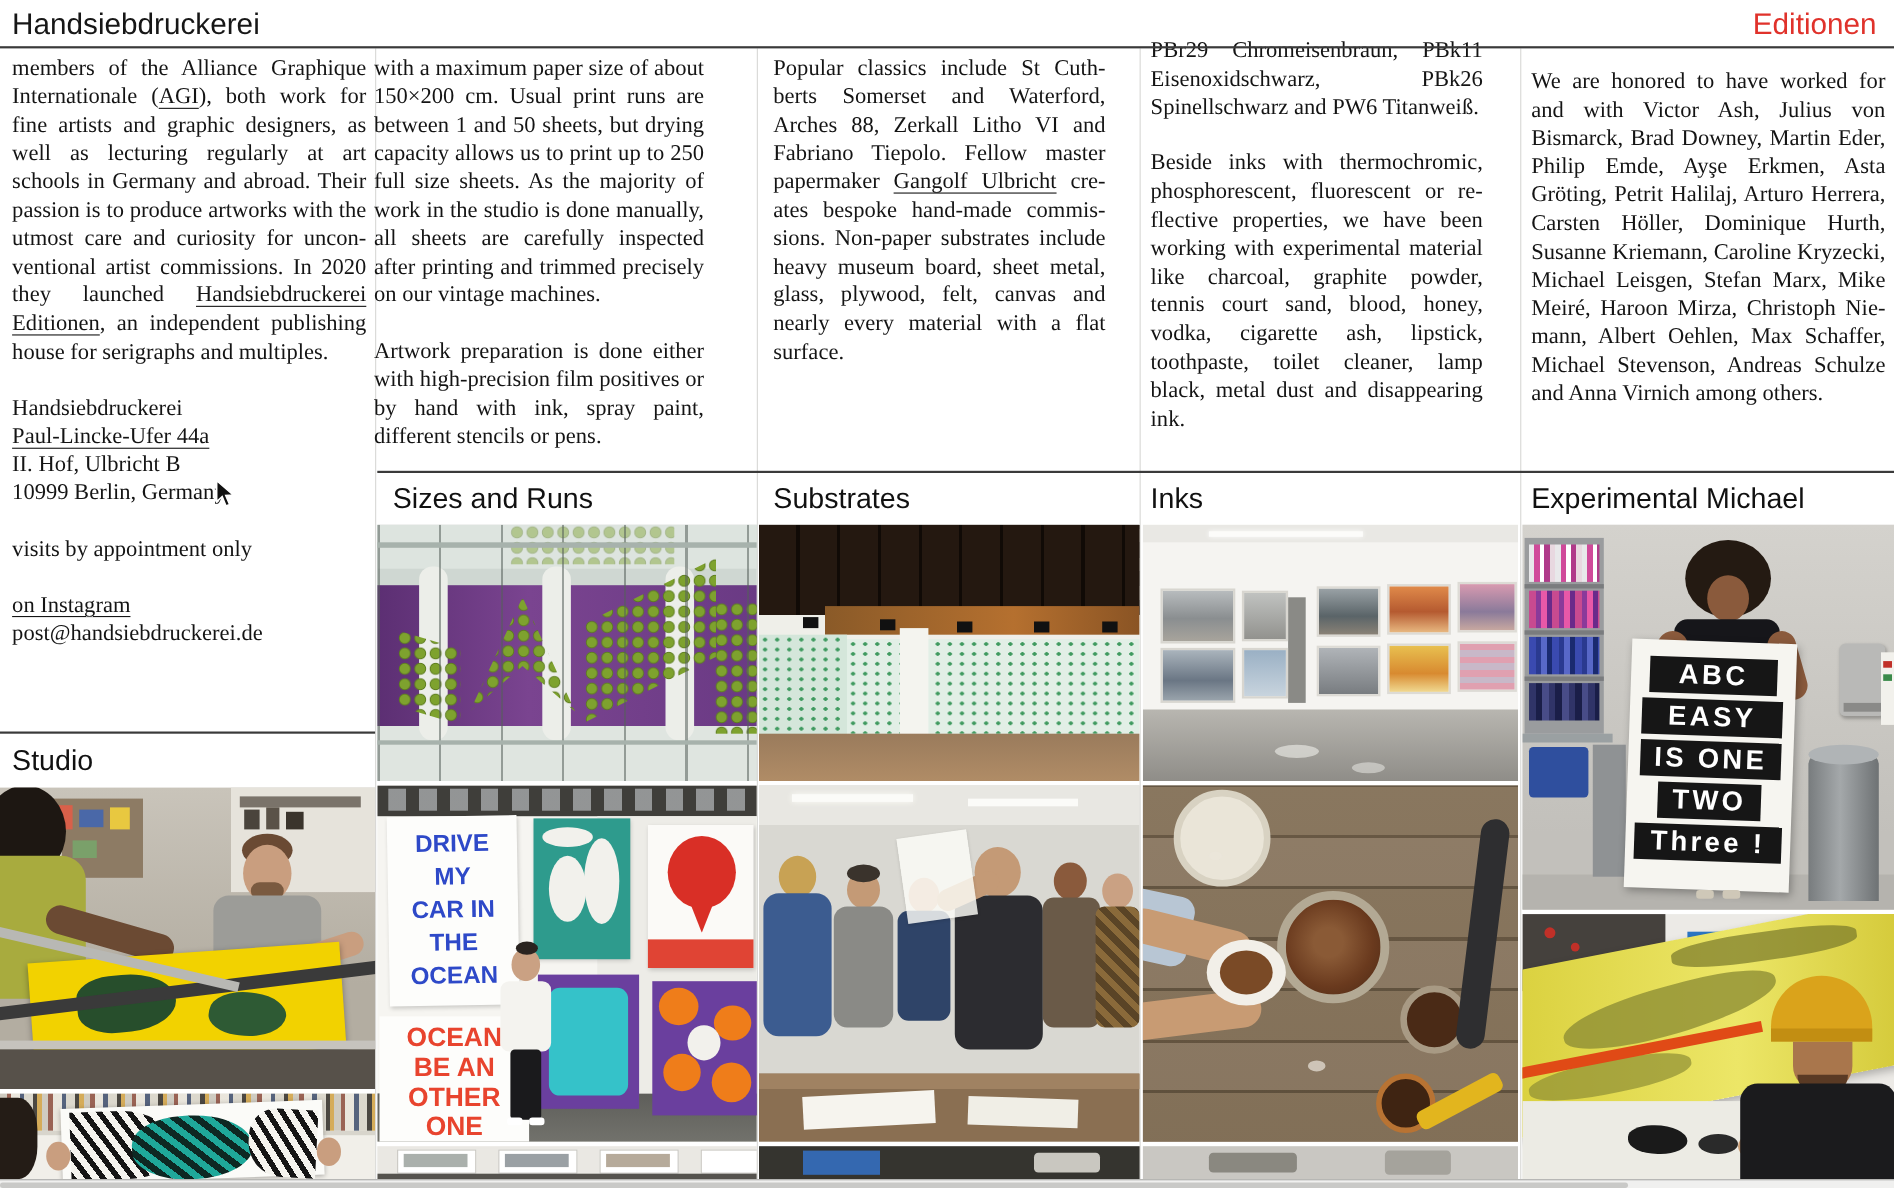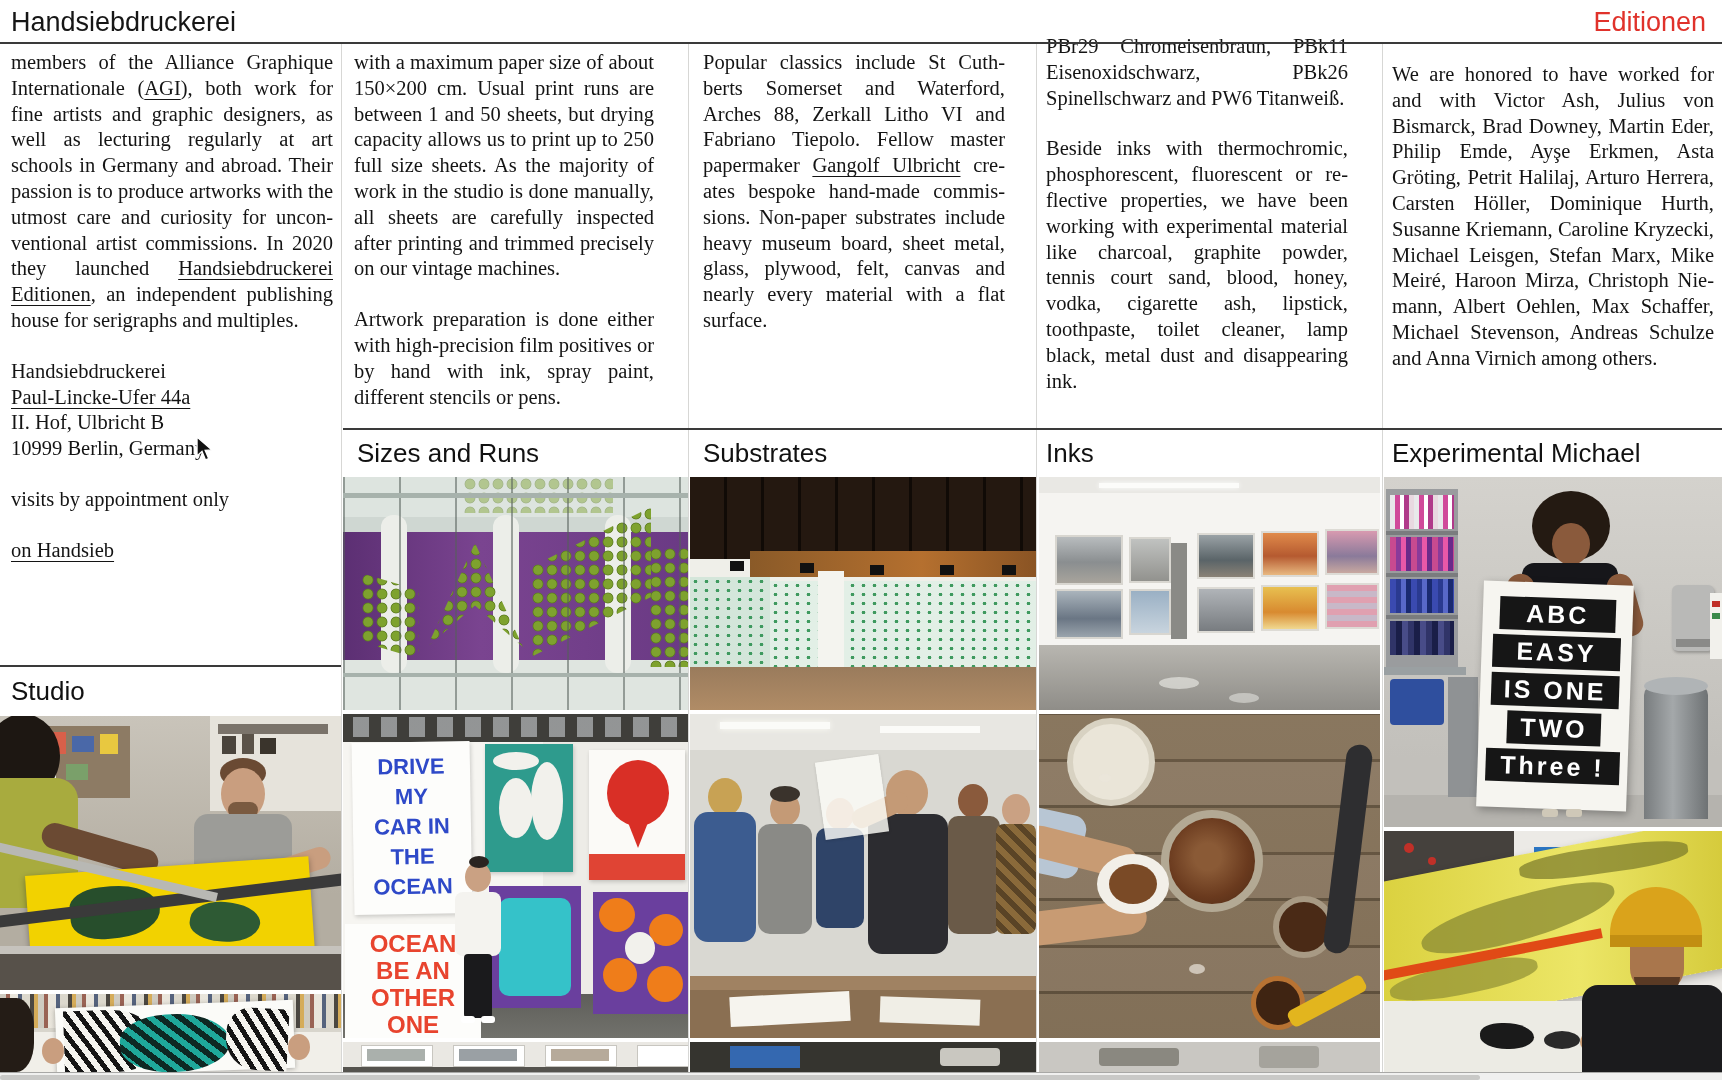--- a/index.html
+++ b/index.html
@@ -49,21 +49,22 @@
 <div class="txt" style="left:11px;top:50px;width:322px;">
   <p class="serif"><span>members of the Alliance Graphique Internationale (</span><span class="u">AGI</span><span>), both work for fine artists and graphic designers, as well as lectur­ing regularly at art schools in Ger­many and abroad. Their passion is to produce artworks with the ut­most care and curiosity for uncon­ventional artist commissions. In 2020 they launched </span><span class="u">Handsieb­druckerei Editionen</span><span>, an indepen­dent publishing house for seri­graphs and multiples.</span></p>
   <div class="serif nojust" style="margin-bottom:0;">
     <div class="pline">Handsiebdruckerei</div>
     <div class="pline"><span class="u">Paul-Lincke-Ufer 44a</span></div>
     <div class="pline">II. Hof, Ulbricht B</div>
     <div class="pline">10999 Berlin, Germany</div>
     <div class="gap"></div>
     <div class="pline">visits by appointment only</div>
     <div class="gap"></div>
-    <div class="pline"><span class="u">on Handsieb</span></div>
+    <div class="pline"><span class="u">on Instagram</span></div>
+    <div class="pline">post@handsiebdruckerei.de</div>
   </div>
 </div>
 
 <div class="hr" style="left:0;top:665px;width:341px;"></div>
 <h2 class="sec txt" style="left:11px;top:676px;">Studio</h2>
 
 <div class="ph" style="left:0;top:716px;width:341px;height:274px;background:linear-gradient(#c9c4ba,#b3ada1 65%);">
   <div class="a" style="left:210px;top:0;width:131px;height:95px;background:#e6e3db;"></div>
   <div class="a" style="left:218px;top:8px;width:110px;height:10px;background:#7a736a;"></div>
   <div class="a" style="left:222px;top:20px;width:14px;height:18px;background:#4a443c;"></div>
@@ -100,21 +101,21 @@
   <div class="a" style="left:56px;top:10px;width:238px;height:68px;background:#fbfbf8;transform:rotate(-2deg);box-shadow:0 1px 5px rgba(0,0,0,.3);"></div>
   <div class="a stripesBW" style="left:64px;top:16px;width:92px;height:62px;transform:rotate(-2deg);border-radius:0 50% 40% 0;"></div>
   <div class="a stripesTeal" style="left:120px;top:20px;width:110px;height:58px;transform:rotate(-3deg);border-radius:45% 55% 50% 50%;"></div>
   <div class="a stripesBW" style="left:226px;top:14px;width:62px;height:62px;transform:rotate(3deg);border-radius:40% 0 0 50%;"></div>
   <div class="a circ" style="left:42px;top:44px;width:22px;height:26px;background:#c99e7f;"></div>
   <div class="a circ" style="left:288px;top:40px;width:22px;height:26px;background:#c99e7f;"></div>
 </div>
 
 <div class="hr" style="left:343px;top:428px;width:1379px;"></div>
 
-<div class="txt" style="left:354px;top:50px;width:300px;">
+<div class="txt" style="left:340px;top:50px;width:300px;">
   <p class="serif">with a maximum paper size of about 150×200 cm. Usual print runs are between 1 and 50 sheets, but drying capacity allows us to print up to 250 full size sheets. As the majority of work in the studio is done manually, all sheets are carefully inspected after printing and trimmed precisely on our vin­tage machines.</p>
   <p class="serif">Artwork preparation is done either with high-precision film positives or by hand with ink, spray paint, different stencils or pens.</p>
 </div>
 <h2 class="sec txt" style="left:357px;top:438px;">Sizes and Runs</h2>
 
 <div class="ph" style="left:343px;top:477px;width:345px;height:233px;background:#cfd7d2;">
   <div class="a" style="left:0;top:55px;width:345px;height:128px;background:linear-gradient(90deg,#5c2f73,#7a4490 40%,#6a3a84);"></div>
   <div class="a" style="left:0;top:0;width:345px;height:40px;background:#dde4df;"></div>
   <div class="a" style="left:0;top:183px;width:345px;height:50px;background:#dfe5e0;"></div>
   <div class="a" style="left:38px;top:38px;width:26px;height:158px;background:#eceee9;border-radius:12px;"></div>

